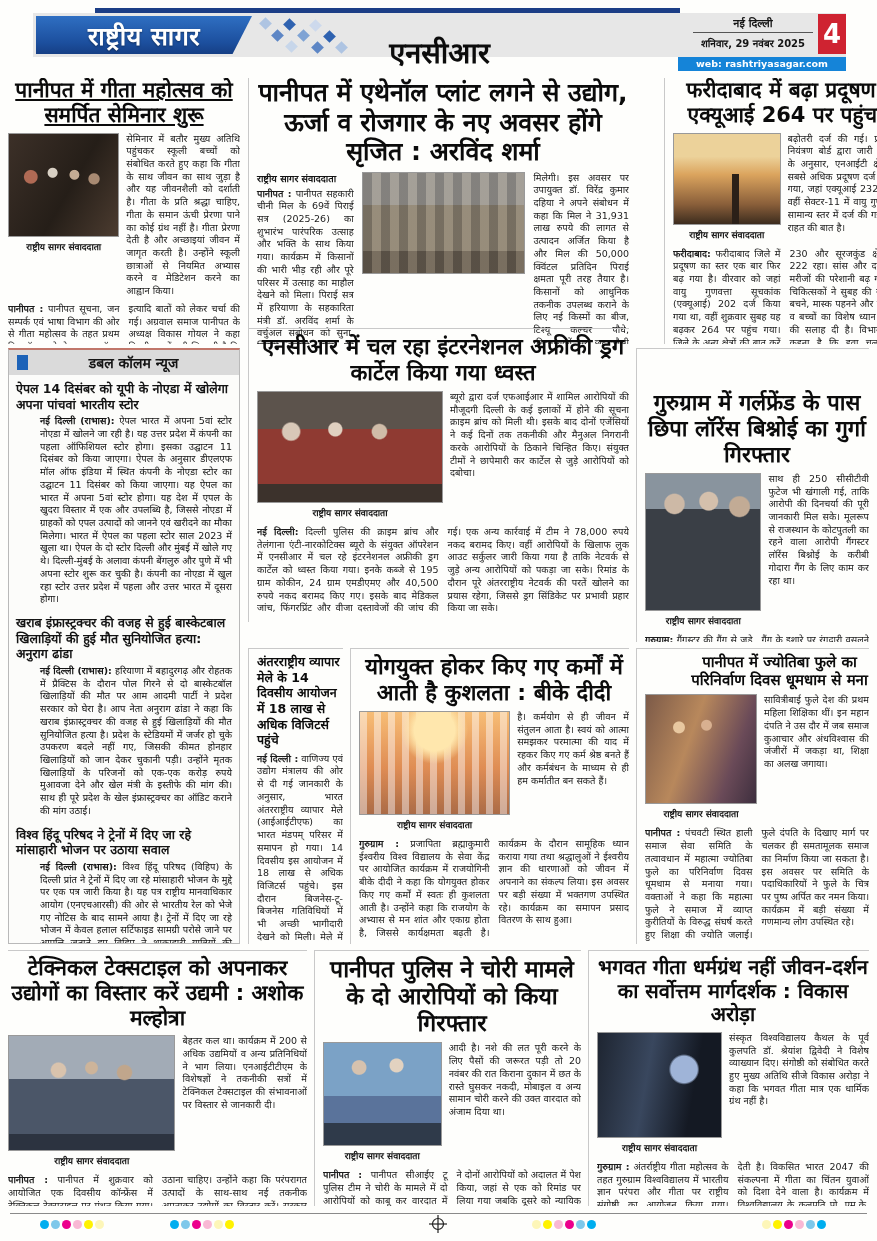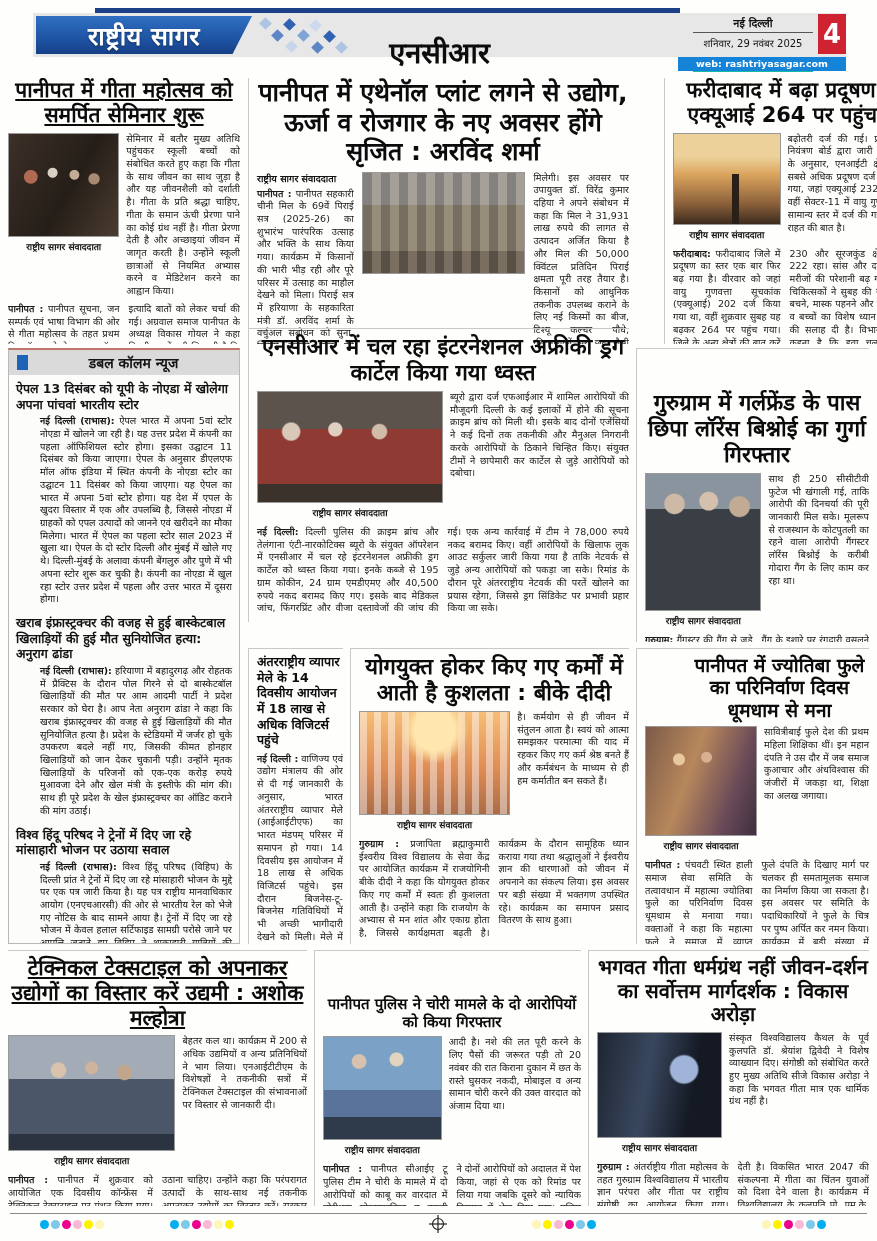--- a/index.html
+++ b/index.html
@@ -12,21 +12,21 @@
   .mh-band{position:absolute;left:33px;top:13px;width:813px;height:44px;background:#e7e7e7;}
   .mh-logo{position:absolute;left:36px;top:16px;width:216px;height:38px;
     background:linear-gradient(180deg,#2f6fc2 0%,#1c4f9e 70%,#163f85 100%);
     clip-path:polygon(0 0,100% 0,91% 100%,0 100%);
     display:flex;align-items:center;justify-content:center;}
   .mh-logo span{color:#fff;font-weight:bold;font-size:25px;letter-spacing:.5px;text-shadow:0 1px 2px rgba(0,0,0,.4);}
   .diamond{position:absolute;width:9px;height:9px;transform:rotate(45deg);}
   .mh-title{position:absolute;left:0;right:0;top:19px;text-align:center;font-size:29px;font-weight:bold;color:#0c0c0c;}
   .mh-date{position:absolute;right:64px;top:15px;width:120px;text-align:center;font-size:10px;}
   .mh-city{font-weight:bold;font-size:11px;border-bottom:1px solid #555;padding-bottom:2px;}
-  .mh-day{font-weight:normal;font-size:10px;padding-top:3px;border-bottom:5px solid #14b8a6;padding-bottom:17px;}
+  .mh-day{font-weight:bold;font-size:10px;padding-top:3px;border-bottom:2px solid #14b8a6;padding-bottom:17px;}
   .mh-page{position:absolute;right:31px;top:14px;width:28px;height:40px;background:#cf2331;color:#fff;
     display:flex;align-items:center;justify-content:center;font-size:26px;font-weight:bold;}
   .mh-web{position:absolute;right:31px;top:57px;width:168px;height:14px;background:#1584d8;color:#fff;
     font-size:9.5px;font-weight:bold;text-align:center;line-height:14px;}
 
   
   article,section{position:absolute;overflow:hidden;}
   .rule-l{border-left:1px solid #c9c9c9;padding-left:8px;}
   .rule-t{border-top:1px solid #c9c9c9;padding-top:5px;}
   .hl{font-weight:bold;line-height:1.18;text-align:center;color:#0b0b0b;margin-bottom:5px;}
@@ -54,23 +54,23 @@
   #art-j{left:8px;top:950px;width:299px;height:256px;}
   #art-k{left:314px;top:950px;width:267px;height:256px;}
   #art-l{left:588px;top:950px;width:281px;height:256px;}
 
   .hl-a{font-size:21px;text-decoration:underline;}
   .hl-b{font-size:25px;}
   .hl-c{font-size:21px;}
   .hl-e{font-size:22px;}
   .hl-f{font-size:22px;margin-top:36px;}
   .hl-h{font-size:22px;}
-  .hl-i{font-size:19px;margin-left:45px;}
-  .hl-j{font-size:21px;text-decoration:underline;}
-  .hl-k{font-size:15px;margin-top:40px;}
+  .hl-i{font-size:15px;margin-left:45px;}
+  .hl-j{font-size:21px;}
+  .hl-k{font-size:23px;}
   .hl-l{font-size:20px;}
   .hl-g{font-size:12.5px;text-align:left;line-height:1.25;}
 
   .fig-a{width:48%;}  .ph-a{height:104px;
     background:radial-gradient(circle at 20% 42%,#b06a54 0 6%,transparent 7%),
     radial-gradient(circle at 40% 38%,#d8d0c4 0 5%,transparent 6%),
     radial-gradient(circle at 60% 40%,#c4ac94 0 5%,transparent 6%),
     radial-gradient(circle at 78% 44%,#a88a72 0 5%,transparent 6%),
     linear-gradient(120deg,#3c3028,#251e18 55%,#4c3c30);}
   .b-row{display:flex;gap:8px;align-items:flex-start;}
@@ -196,21 +196,21 @@
     </div>
     <p class="body cols2"><b class="dl">फरीदाबाद:</b> <span>फरीदाबाद जिले में प्रदूषण का स्तर एक बार फिर बढ़ गया है। वीरवार को जहां वायु गुणवत्ता सूचकांक (एक्यूआई) 202 दर्ज किया गया था, वहीं शुक्रवार सुबह यह बढ़कर 264 पर पहुंच गया। जिले के अन्य क्षेत्रों की बात करें तो बल्लभगढ़ में एक्यूआई 233, ओल्ड फरीदाबाद में 230 और सूरजकुंड क्षेत्र में 222 रहा। सांस और दमा के मरीजों की परेशानी बढ़ गई है। चिकित्सकों ने सुबह की सैर से बचने, मास्क पहनने और बुजुर्गों व बच्चों का विशेष ध्यान रखने की सलाह दी है। विभाग का कहना है कि हवा चलने से स्थिति में सुधार की उम्मीद है।</span></p>
   </article>
 
   <section id="box-d">
     <header class="dc-head">
       <span class="dc-sq"></span>
       <span class="dc-title">डबल कॉलम न्यूज</span>
     </header>
     <div class="dc-item">
-      <h3>ऐपल 13 दिसंबर को यूपी के नोएडा में खोलेगा अपना पांचवां भारतीय स्टोर</h3>
+      <h3>ऐपल 14 दिसंबर को यूपी के नोएडा में खोलेगा अपना पांचवां भारतीय स्टोर</h3>
       <p><b class="dl">नई दिल्ली (राभास):</b> <span>ऐपल भारत में अपना 5वां स्टोर नोएडा में खोलने जा रही है। यह उत्तर प्रदेश में कंपनी का पहला ऑफिशियल स्टोर होगा। इसका उद्घाटन 11 दिसंबर को किया जाएगा। ऐपल के अनुसार डीएलएफ मॉल ऑफ इंडिया में स्थित कंपनी के नोएडा स्टोर का उद्घाटन 11 दिसंबर को किया जाएगा। यह ऐपल का भारत में अपना 5वां स्टोर होगा। यह देश में एपल के खुदरा विस्तार में एक और उपलब्धि है, जिससे नोएडा में ग्राहकों को एपल उत्पादों को जानने एवं खरीदने का मौका मिलेगा। भारत में ऐपल का पहला स्टोर साल 2023 में खुला था। ऐपल के दो स्टोर दिल्ली और मुंबई में खोले गए थे। दिल्ली-मुंबई के अलावा कंपनी बेंगलुरु और पुणे में भी अपना स्टोर शुरू कर चुकी है। कंपनी का नोएडा में खुल रहा स्टोर उत्तर प्रदेश में पहला और उत्तर भारत में दूसरा होगा।</span></p>
     </div>
     <div class="dc-item">
       <h3>खराब इंफ्रास्ट्रक्चर की वजह से हुई बास्केटबाल खिलाड़ियों की हुई मौत सुनियोजित हत्या: अनुराग ढांडा</h3>
       <p><b class="dl">नई दिल्ली (राभास):</b> <span>हरियाणा में बहादुरगढ़ और रोहतक में प्रैक्टिस के दौरान पोल गिरने से दो बास्केटबॉल खिलाड़ियों की मौत पर आम आदमी पार्टी ने प्रदेश सरकार को घेरा है। आप नेता अनुराग ढांडा ने कहा कि खराब इंफ्रास्ट्रक्चर की वजह से हुई खिलाड़ियों की मौत सुनियोजित हत्या है। प्रदेश के स्टेडियमों में जर्जर हो चुके उपकरण बदले नहीं गए, जिसकी कीमत होनहार खिलाड़ियों को जान देकर चुकानी पड़ी। उन्होंने मृतक खिलाड़ियों के परिजनों को एक-एक करोड़ रुपये मुआवजा देने और खेल मंत्री के इस्तीफे की मांग की। साथ ही पूरे प्रदेश के खेल इंफ्रास्ट्रक्चर का ऑडिट कराने की मांग उठाई।</span></p>
     </div>
     <div class="dc-item">
       <h3>विश्व हिंदू परिषद ने ट्रेनों में दिए जा रहे मांसाहारी भोजन पर उठाया सवाल</h3>
       <p><b class="dl">नई दिल्ली (राभास):</b> <span>विश्व हिंदू परिषद (विहिप) के दिल्ली प्रांत ने ट्रेनों में दिए जा रहे मांसाहारी भोजन के मुद्दे पर एक पत्र जारी किया है। यह पत्र राष्ट्रीय मानवाधिकार आयोग (एनएचआरसी) की ओर से भारतीय रेल को भेजे गए नोटिस के बाद सामने आया है। ट्रेनों में दिए जा रहे भोजन में केवल हलाल सर्टिफाइड सामग्री परोसे जाने पर आपत्ति जताते हुए विहिप ने शाकाहारी यात्रियों की भावनाओं का सम्मान करने की मांग की है।</span></p>
     </div>

